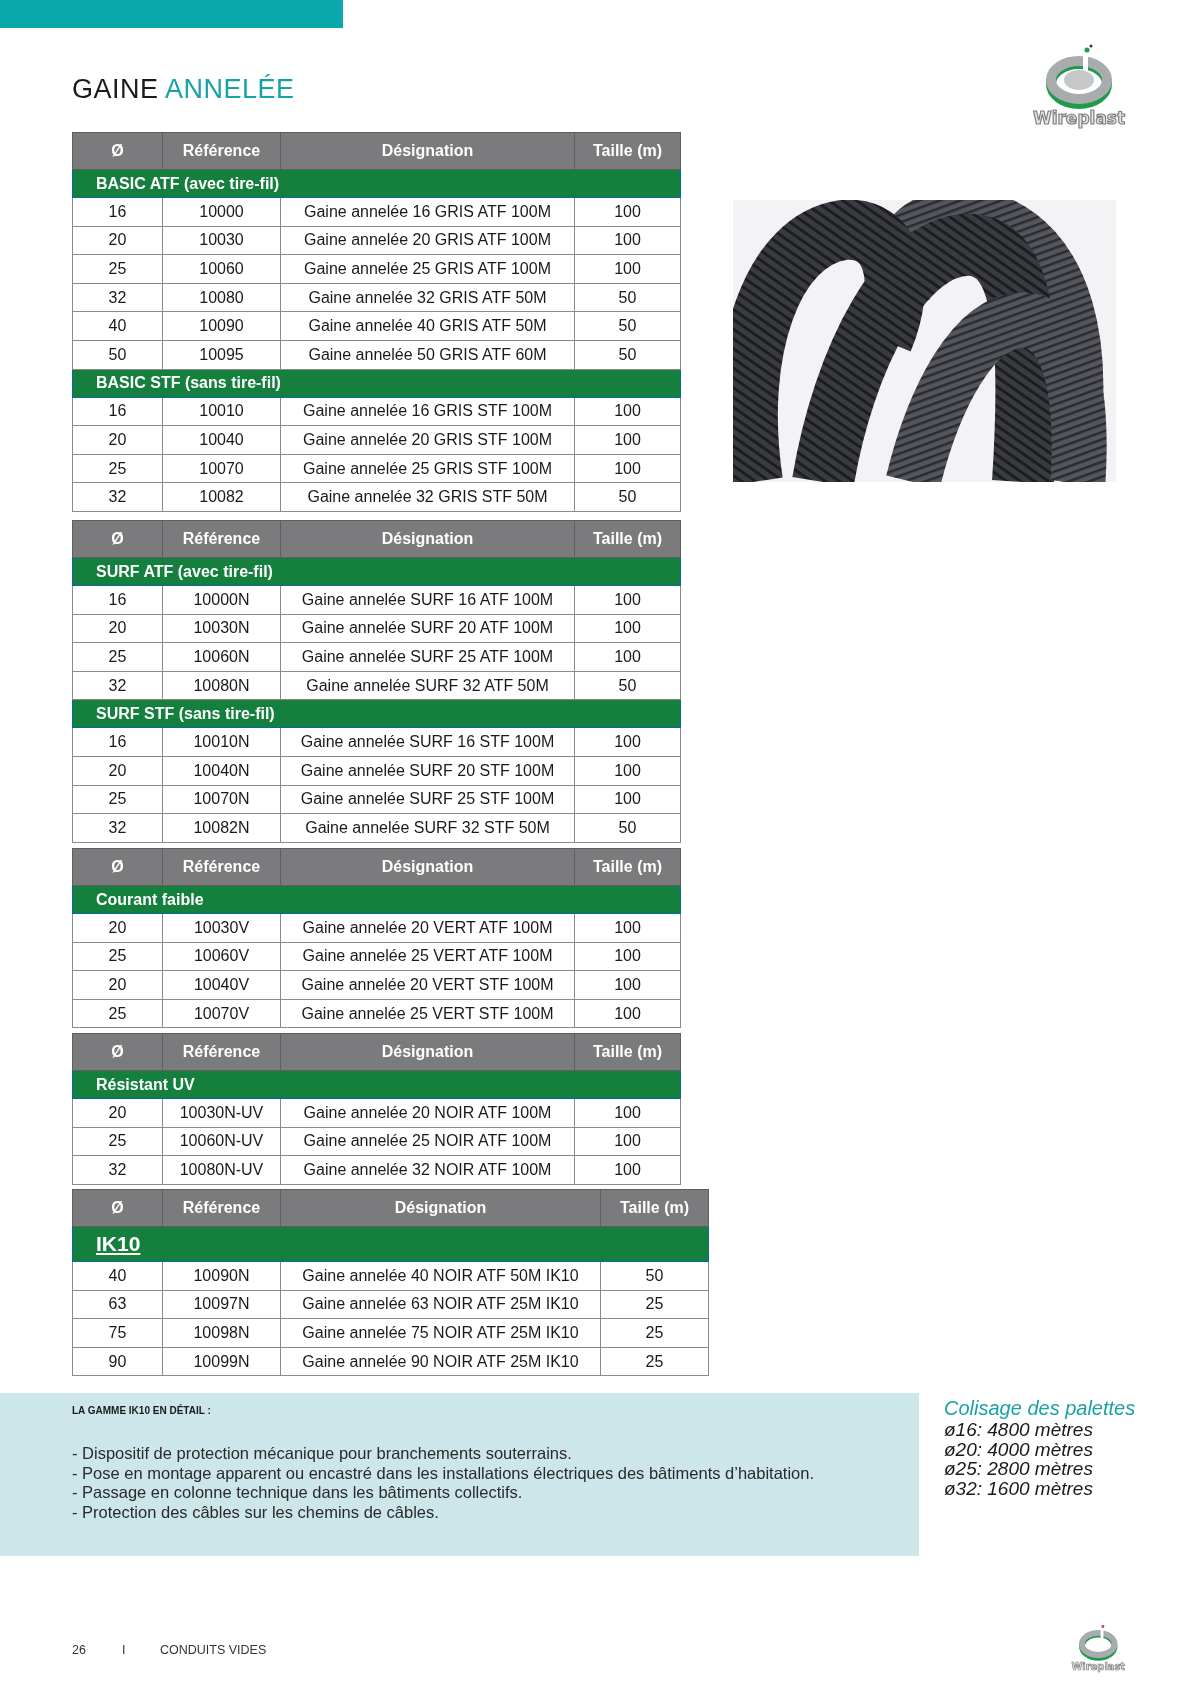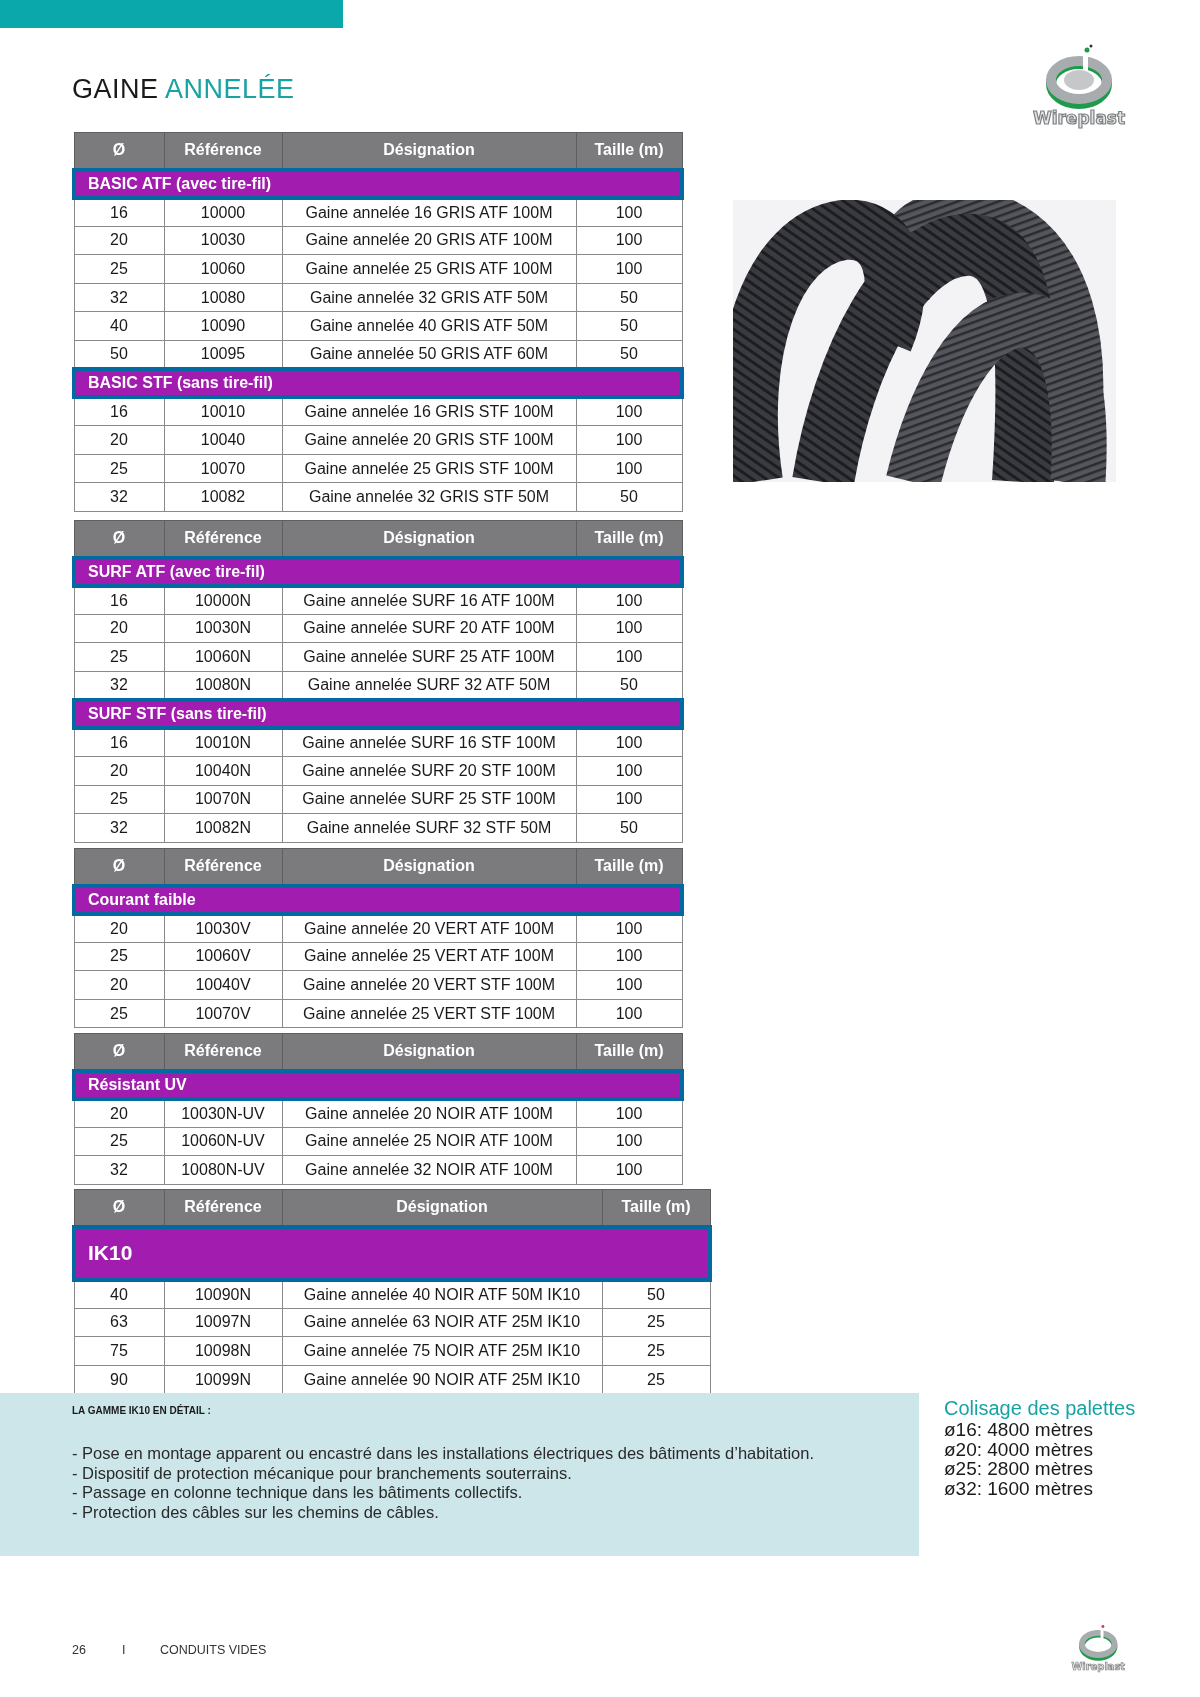--- a/index.html
+++ b/index.html
@@ -12,31 +12,31 @@
   .page-title .accent { color: #17a3a3; }
 
   .logo { position: absolute; width: 110px; height: 90px; }
   .logo.top { left: 1027px; top: 42px; }
   .logo.bottom { left: 1068px; top: 1620px; width: 64px; height: 56px; }
   .logo svg { width: 100%; height: 100%; display: block; }
 
   .ptable { position: absolute; left: 72px; border-collapse: collapse; table-layout: fixed; font-family: "Liberation Sans", sans-serif; }
   .ptable th { background: #7b7b7e; color: #ffffff; font-weight: 700; font-size: 16px; height: 37px; border: 1px solid #5f5f62; text-align: center; }
   .ptable td { height: 28.6px; font-size: 16px; text-align: center; border: 1px solid #8a8a8d; color: #1a1a1a; background: #fff; }
-  .ptable td.group { background: #a21caf; color: #ffffff; font-weight: 700; text-align: left; padding-left: 12px; font-size: 16px; height: 28px; border: 4px solid #0369a1; }
-  .ptable td.group.big { font-size: 21px; height: 53px; }
+  .ptable td.group { background: #15803d; color: #ffffff; font-weight: 700; text-align: left; padding-left: 23px; font-size: 16px; height: 28px; border: 1px solid #0369a1; }
+  .ptable td.group.big { font-size: 21px; height: 35px; text-decoration: underline; }
 
   .photo { position: absolute; left: 733px; top: 200px; width: 383px; height: 282px; background: #f2f2f4; overflow: hidden; }
   .photo svg { width: 100%; height: 100%; display: block; }
 
   .detail-box { position: absolute; left: 0; top: 1393px; width: 919px; height: 163px; background: #cde6ea; }
   .detail-title { position: absolute; left: 72px; top: 1405px; font-size: 10px; font-weight: 700; color: #1a1a1a; font-family: "Liberation Sans", sans-serif; }
   .detail-list { position: absolute; left: 72px; top: 1444px; list-style: none; font-size: 16.5px; line-height: 19.5px; color: #2a2a2a; font-family: "Liberation Sans", sans-serif; }
 
-  .pallet { position: absolute; left: 944px; top: 1396px; font-family: "Liberation Sans", sans-serif; }
+  .pallet { position: absolute; left: 944px; top: 1396px; font-family: "Liberation Sans", sans-serif; font-style: italic; }
   .pallet-title { font-size: 20px; color: #17a3a3; line-height: 24px; }
   .pallet-list { list-style: none; font-size: 19px; line-height: 19.5px; color: #1a1a1a; }
 
   .footer { position: absolute; left: 72px; top: 1643px; font-size: 12.5px; color: #333; font-family: "Liberation Sans", sans-serif; display: flex; gap: 12px; }
   .footer .num { width: 38px; }
   .footer .sep { width: 26px; }
 </style>
 </head>
 <body>
 
@@ -365,22 +365,22 @@
         <td>10099N</td>
         <td>Gaine annelée 90 NOIR ATF 25M IK10</td>
         <td>25</td>
       </tr>
   </tbody>
 </table>
 
 <div class="detail-box"></div>
 <div class="detail-title">LA GAMME IK10 EN DÉTAIL :</div>
 <ul class="detail-list">
+  <li>- Dispositif de protection mécanique pour branchements souterrains.</li>
   <li>- Pose en montage apparent ou encastré dans les installations électriques des bâtiments d’habitation.</li>
-  <li>- Dispositif de protection mécanique pour branchements souterrains.</li>
   <li>- Passage en colonne technique dans les bâtiments collectifs.</li>
   <li>- Protection des câbles sur les chemins de câbles.</li>
 </ul>
 
 <div class="pallet">
   <div class="pallet-title">Colisage des palettes</div>
   <ul class="pallet-list">
     <li>ø16: 4800 mètres</li>
     <li>ø20: 4000 mètres</li>
     <li>ø25: 2800 mètres</li>

